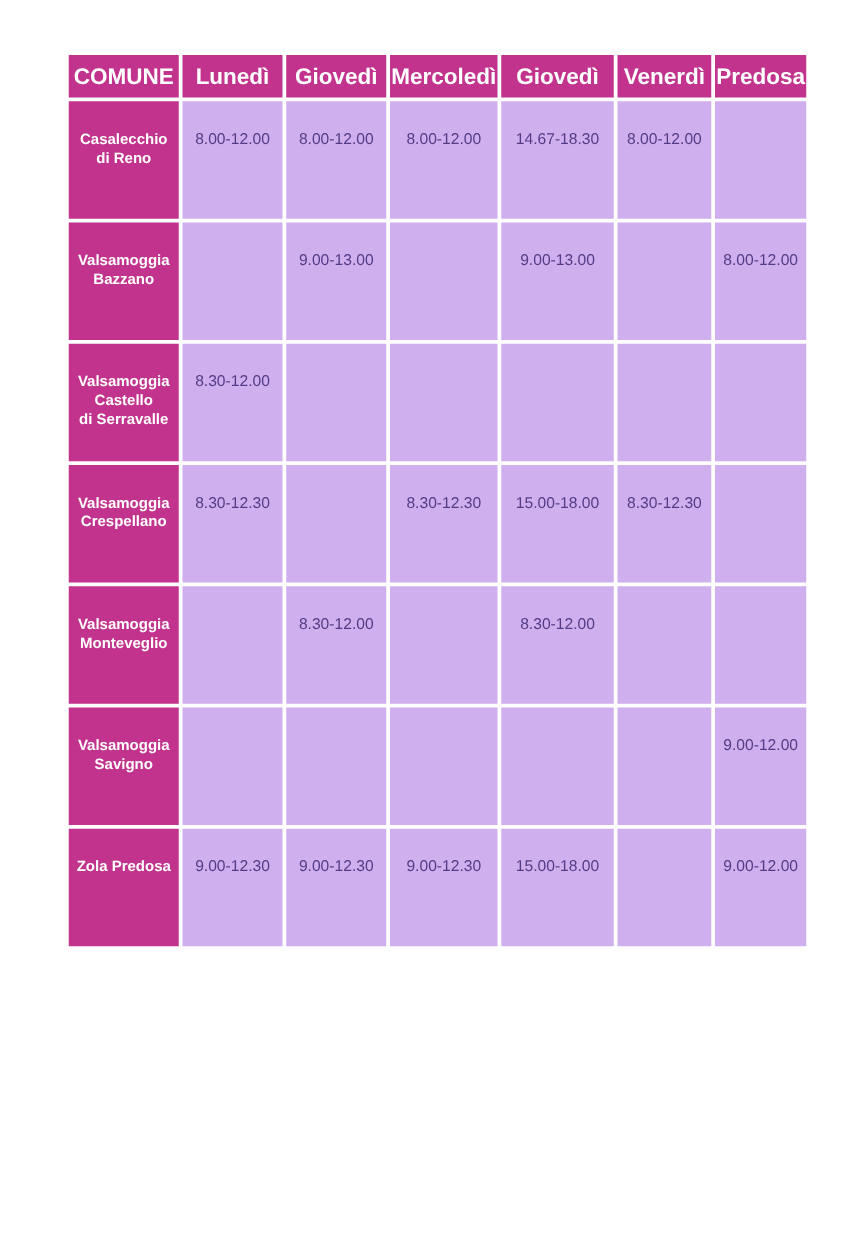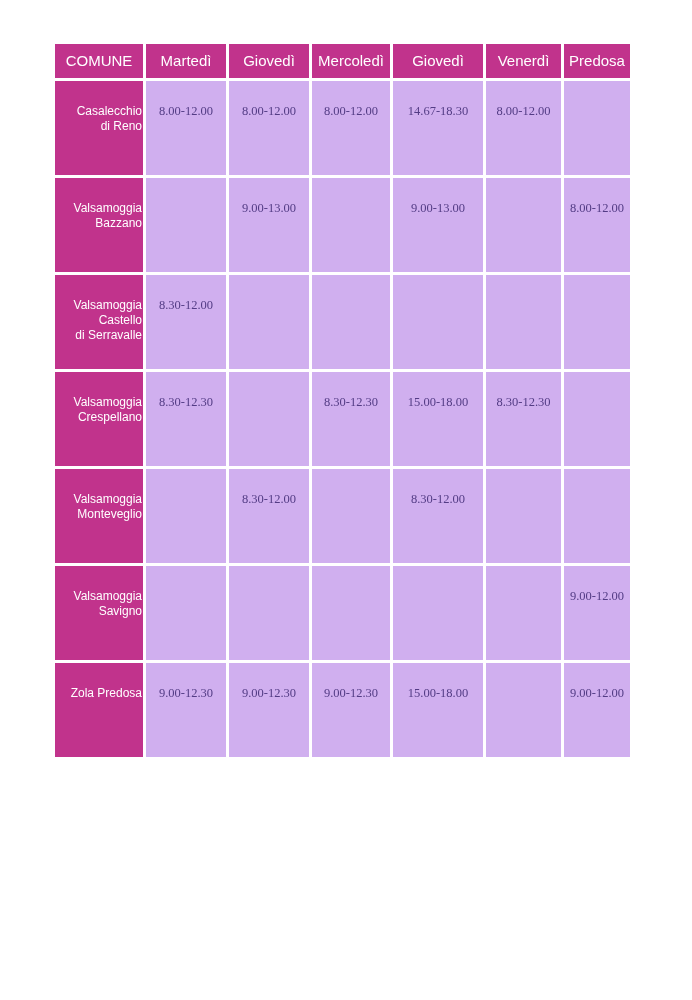--- a/index.html
+++ b/index.html
@@ -23,46 +23,44 @@
   table.schedule th, table.schedule td {
     margin: 0;
     text-align: center;
     white-space: pre-line;
     overflow: hidden;
   }
   
   thead th {
     background: #C1338C;
     color: #ffffff;
-    font-weight: normal;
-    font-size: 15px;
+    font-weight: bold;
+    font-size: 18px;
     height: 32px;
     vertical-align: middle;
     line-height: 14px;
   }
   
   tbody tr { height: 94px; }
   tbody th.comune {
     background: #C1338C;
     color: #ffffff;
-    font-weight: normal;
+    font-weight: bold;
     font-size: 12px;
     vertical-align: top;
     padding-top: 23px;
     line-height: 15px;
-    text-align: right;
   }
   tbody td.slot {
     background: #D0AFEF;
     color: #533C85;
     font-size: 12.5px;
     vertical-align: top;
     padding-top: 23px;
     line-height: 15px;
-    font-family: Liberation Serif, serif;
   }
   col.c-comune   { width: 88px; }
   col.c-lun      { width: 80px; }
   col.c-mar      { width: 80px; }
   col.c-mer      { width: 78px; }
   col.c-gio      { width: 90px; }
   col.c-ven      { width: 75px; }
   col.c-sab      { width: 66px; }
 </style>
 </head>
@@ -75,21 +73,21 @@
         <col class="c-lun">
         <col class="c-mar">
         <col class="c-mer">
       <col class="c-gio">
         <col class="c-ven">
         <col class="c-sab">
     </colgroup>
     <thead>
       <tr>
         <th>COMUNE</th>
-        <th>Martedì</th>
+        <th>Lunedì</th>
         <th>Giovedì</th>
         <th>Mercoledì</th>
         <th>Giovedì</th>
         <th>Venerdì</th>
         <th>Predosa</th>
       </tr>
     </thead>
     <tbody>
       <tr>
         <th class="comune">Casalecchio

